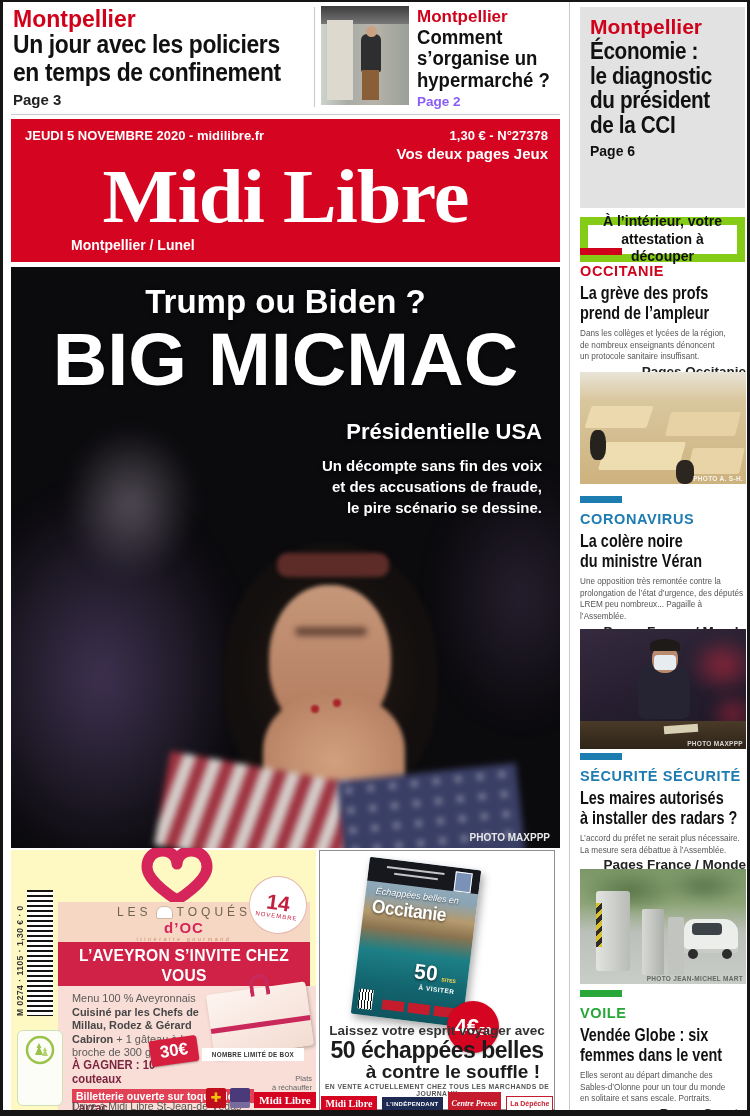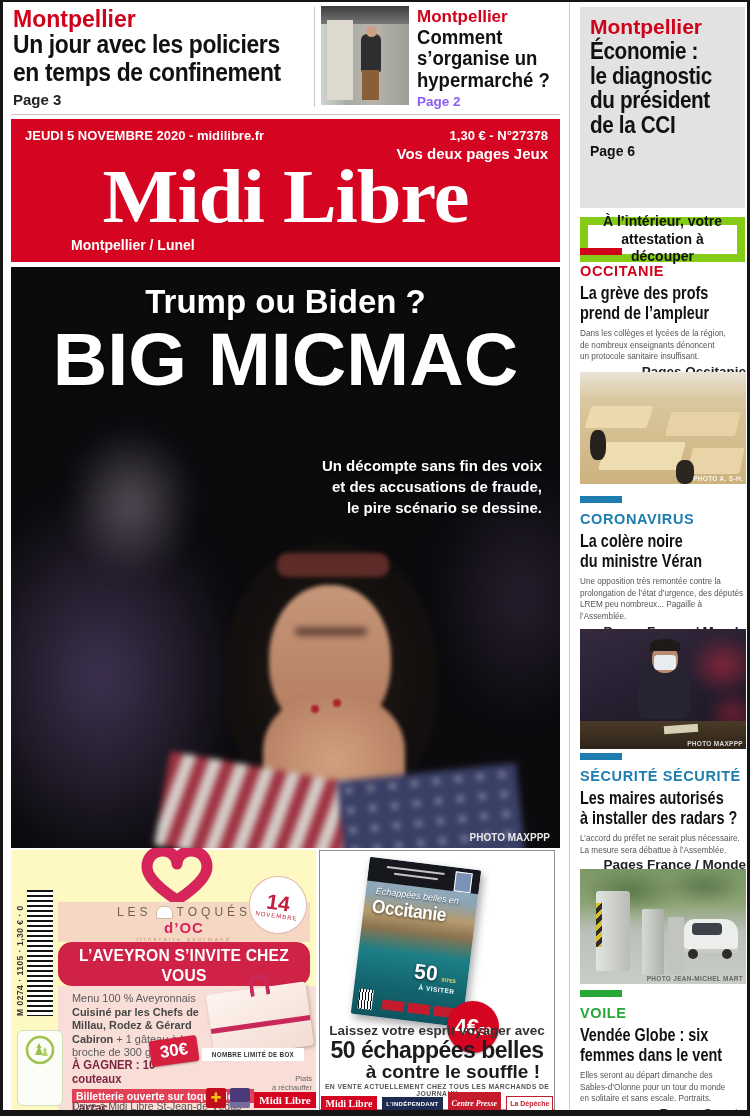--- a/index.html
+++ b/index.html
@@ -187,20 +187,21 @@
       <div class="abs" style="left:284px;top:360px;width:72px;height:9px;background:rgba(58,34,28,.65);border-radius:5px;filter:blur(3px);"></div>
       <div class="abs" style="left:252px;top:428px;width:142px;height:132px;background:radial-gradient(closest-side,#d2a07e,#b98466);border-radius:42%;filter:blur(2px);"></div>
       <div class="abs" style="left:300px;top:438px;width:8px;height:8px;background:#a8232a;border-radius:50%;filter:blur(1px);"></div>
       <div class="abs" style="left:322px;top:432px;width:8px;height:8px;background:#a8232a;border-radius:50%;filter:blur(1px);"></div>
       <div class="abs" style="left:150px;top:500px;width:190px;height:95px;background:repeating-linear-gradient(100deg,#9e3340 0 13px,#d4ccc8 13px 26px);transform:rotate(10deg);filter:blur(3px);"></div>
       <div class="abs" style="left:330px;top:505px;width:180px;height:90px;background:#3a3f66;transform:rotate(-6deg);filter:blur(3px);background-image:radial-gradient(rgba(255,255,255,.8) 2px,transparent 3px);background-size:22px 20px;"></div>
     </div>
 
     <div class="abs txt h-kicker center" style="top:16px;left:0;">Trump ou Biden ?</div>
     <div class="abs txt h-head center" style="top:50px;left:0;">BIG MICMAC</div>
+    <div class="abs txt h-rubric" style="right:18px;top:152px;">Présidentielle USA</div>
     <div class="abs txt h-deck right pre" style="right:18px;top:188px;">Un décompte sans fin des voix
 et des accusations de fraude,
 le pire scénario se dessine.</div>
     <div class="abs h-credit" style="right:10px;bottom:5px;">PHOTO MAXPPP</div>
   </div>
 
   <div class="sbsec" style="top:246px;">
     <div class="sb-bar" style="background: rgb(208, 2, 27);"></div>
     <div class="sb-kicker" style="color: rgb(208, 2, 27);">OCCITANIE</div>
     <div class="sb-head pre">La grève des profs
@@ -283,21 +284,21 @@
       <div class="brandrow">
         <span>LES</span><span class="toque"></span><span>TOQUÉS</span>
       </div>
       <div class="brand-doc">d’OC</div>
       <div class="brand-tag">itinéraire gourmand</div>
     </div>
     <div class="abs datebadge" style="left:238px;top:26px;width:56px;height:56px;">
       <div style="font-size:21px;font-weight:bold;line-height:1;">14</div>
       <div style="font-size:6px;letter-spacing:1px;">NOVEMBRE</div>
     </div>
-    <div class="abs banner-red" style="left:47px;top:92px;width:252px;height:44px;padding-top:4px;box-sizing:border-box;border-radius:14px;">
+    <div class="abs banner-red" style="left:47px;top:92px;width:252px;height:44px;padding-top:4px;box-sizing:border-box;">
       <div class="bn-title">L’AVEYRON S’INVITE CHEZ VOUS</div>
       <div class="bn-sub">avec la “Box Gourmande des chefs”</div>
     </div>
     <div class="abs pinkarea" style="left:47px;top:136px;width:258px;height:126px;">
       <div class="abs menu-text" style="left:14px;top:6px;width:138px;">
         <span>Menu 100 % Aveyronnais</span>
         <b>Cuisiné par les Chefs de Millau, Rodez &amp; Gérard Cabiron</b>
         <span>+ 1 gâteau à la broche de 300 grs</span>
       </div>
       <div class="abs prize pre" style="left:14px;top:72px;width:150px;">À GAGNER : 10 couteaux

